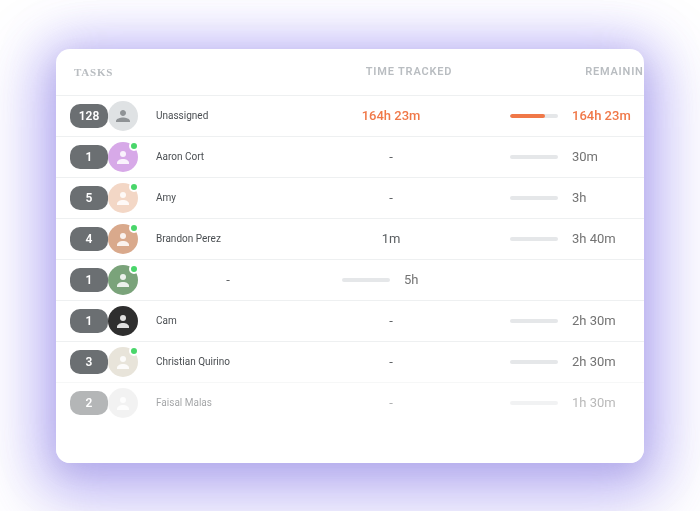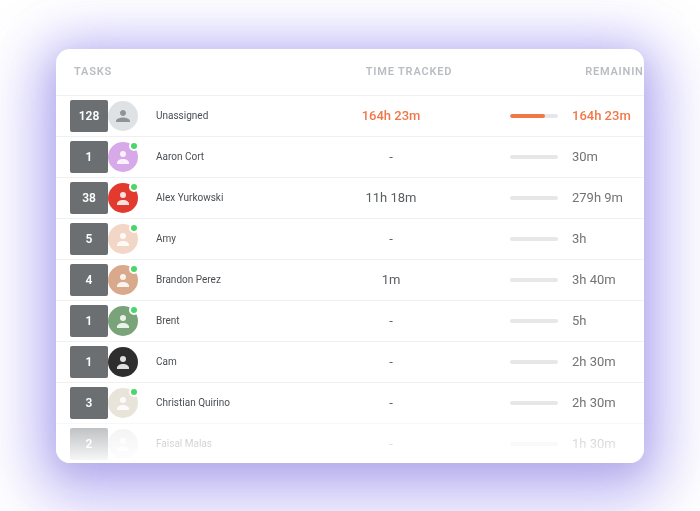--- a/index.html
+++ b/index.html
@@ -29,39 +29,39 @@
     align-items: center;
     height: 46px;
     padding: 0 16px 0 18px;
   }
   .header span {
     font-size: 11px;
     font-weight: 600;
     letter-spacing: 0.8px;
     color: #b9bdc1;
   }
-  .col-tasks { text-align: left; }
+  .col-tasks { text-align: left; font-family: Liberation Serif, serif; }
   .col-tracked { text-align: center; }
   .col-remaining { text-align: right; padding-right: 10px; }
   .row {
     display: grid;
     grid-template-columns: 52px 42px 156px 170px 168px;
     align-items: center;
     height: 41px;
     padding: 0 16px 0 0;
     border-top: 1px solid #eef0f1;
   }
   .badge {
     background: #6b6f72;
     color: #fff;
     font-size: 12px;
     font-weight: 600;
-    height: 32px;
+    height: 24px;
     min-width: 28px;
-    border-radius: 2px;
+    border-radius: 10px;
     display: flex;
     align-items: center;
     justify-content: center;
     margin-left: 14px;
     padding: 0 8px;
   }
   .badge.wide { min-width: 36px; }
   .avatar-wrap {
     position: relative;
     width: 30px;
@@ -175,39 +175,20 @@
         <div class="name">Aaron Cort</div>
         <div class="tracked">-</div>
         <div class="remaining">
           <div class="bar">
             <div class="bar-fill" style="width: 0%; background: rgb(229, 231, 233);"></div>
           </div>
           <div class="remaining-text">30m</div>
         </div>
       </div>
       <div class="row">
-        <div class="badge">38</div>
-        <div class="avatar-wrap">
-          <div class="avatar" style="background: rgb(226, 58, 46); color: rgba(255, 255, 255, 0.85);">
-            <svg viewBox="0 0 16 16">
-              <use href="#i-person"></use>
-            </svg>
-          </div>
-          <div class="status-dot"></div>
-        </div>
-        <div class="name">Alex Yurkowski</div>
-        <div class="tracked">11h 18m</div>
-        <div class="remaining">
-          <div class="bar">
-            <div class="bar-fill" style="width: 0%; background: rgb(229, 231, 233);"></div>
-          </div>
-          <div class="remaining-text">279h 9m</div>
-        </div>
-      </div>
-      <div class="row">
         <div class="badge">5</div>
         <div class="avatar-wrap">
           <div class="avatar" style="background: rgb(243, 215, 198); color: rgba(255, 255, 255, 0.85);">
             <svg viewBox="0 0 16 16">
               <use href="#i-person"></use>
             </svg>
           </div>
           <div class="status-dot"></div>
         </div>
         <div class="name">Amy</div>
@@ -241,21 +222,20 @@
       <div class="row">
         <div class="badge">1</div>
         <div class="avatar-wrap">
           <div class="avatar" style="background: rgb(122, 163, 122); color: rgba(255, 255, 255, 0.85);">
             <svg viewBox="0 0 16 16">
               <use href="#i-person"></use>
             </svg>
           </div>
           <div class="status-dot"></div>
         </div>
-        <div class="name">Brent</div>
         <div class="tracked">-</div>
         <div class="remaining">
           <div class="bar">
             <div class="bar-fill" style="width: 0%; background: rgb(229, 231, 233);"></div>
           </div>
           <div class="remaining-text">5h</div>
         </div>
       </div>
       <div class="row">
         <div class="badge">1</div>

